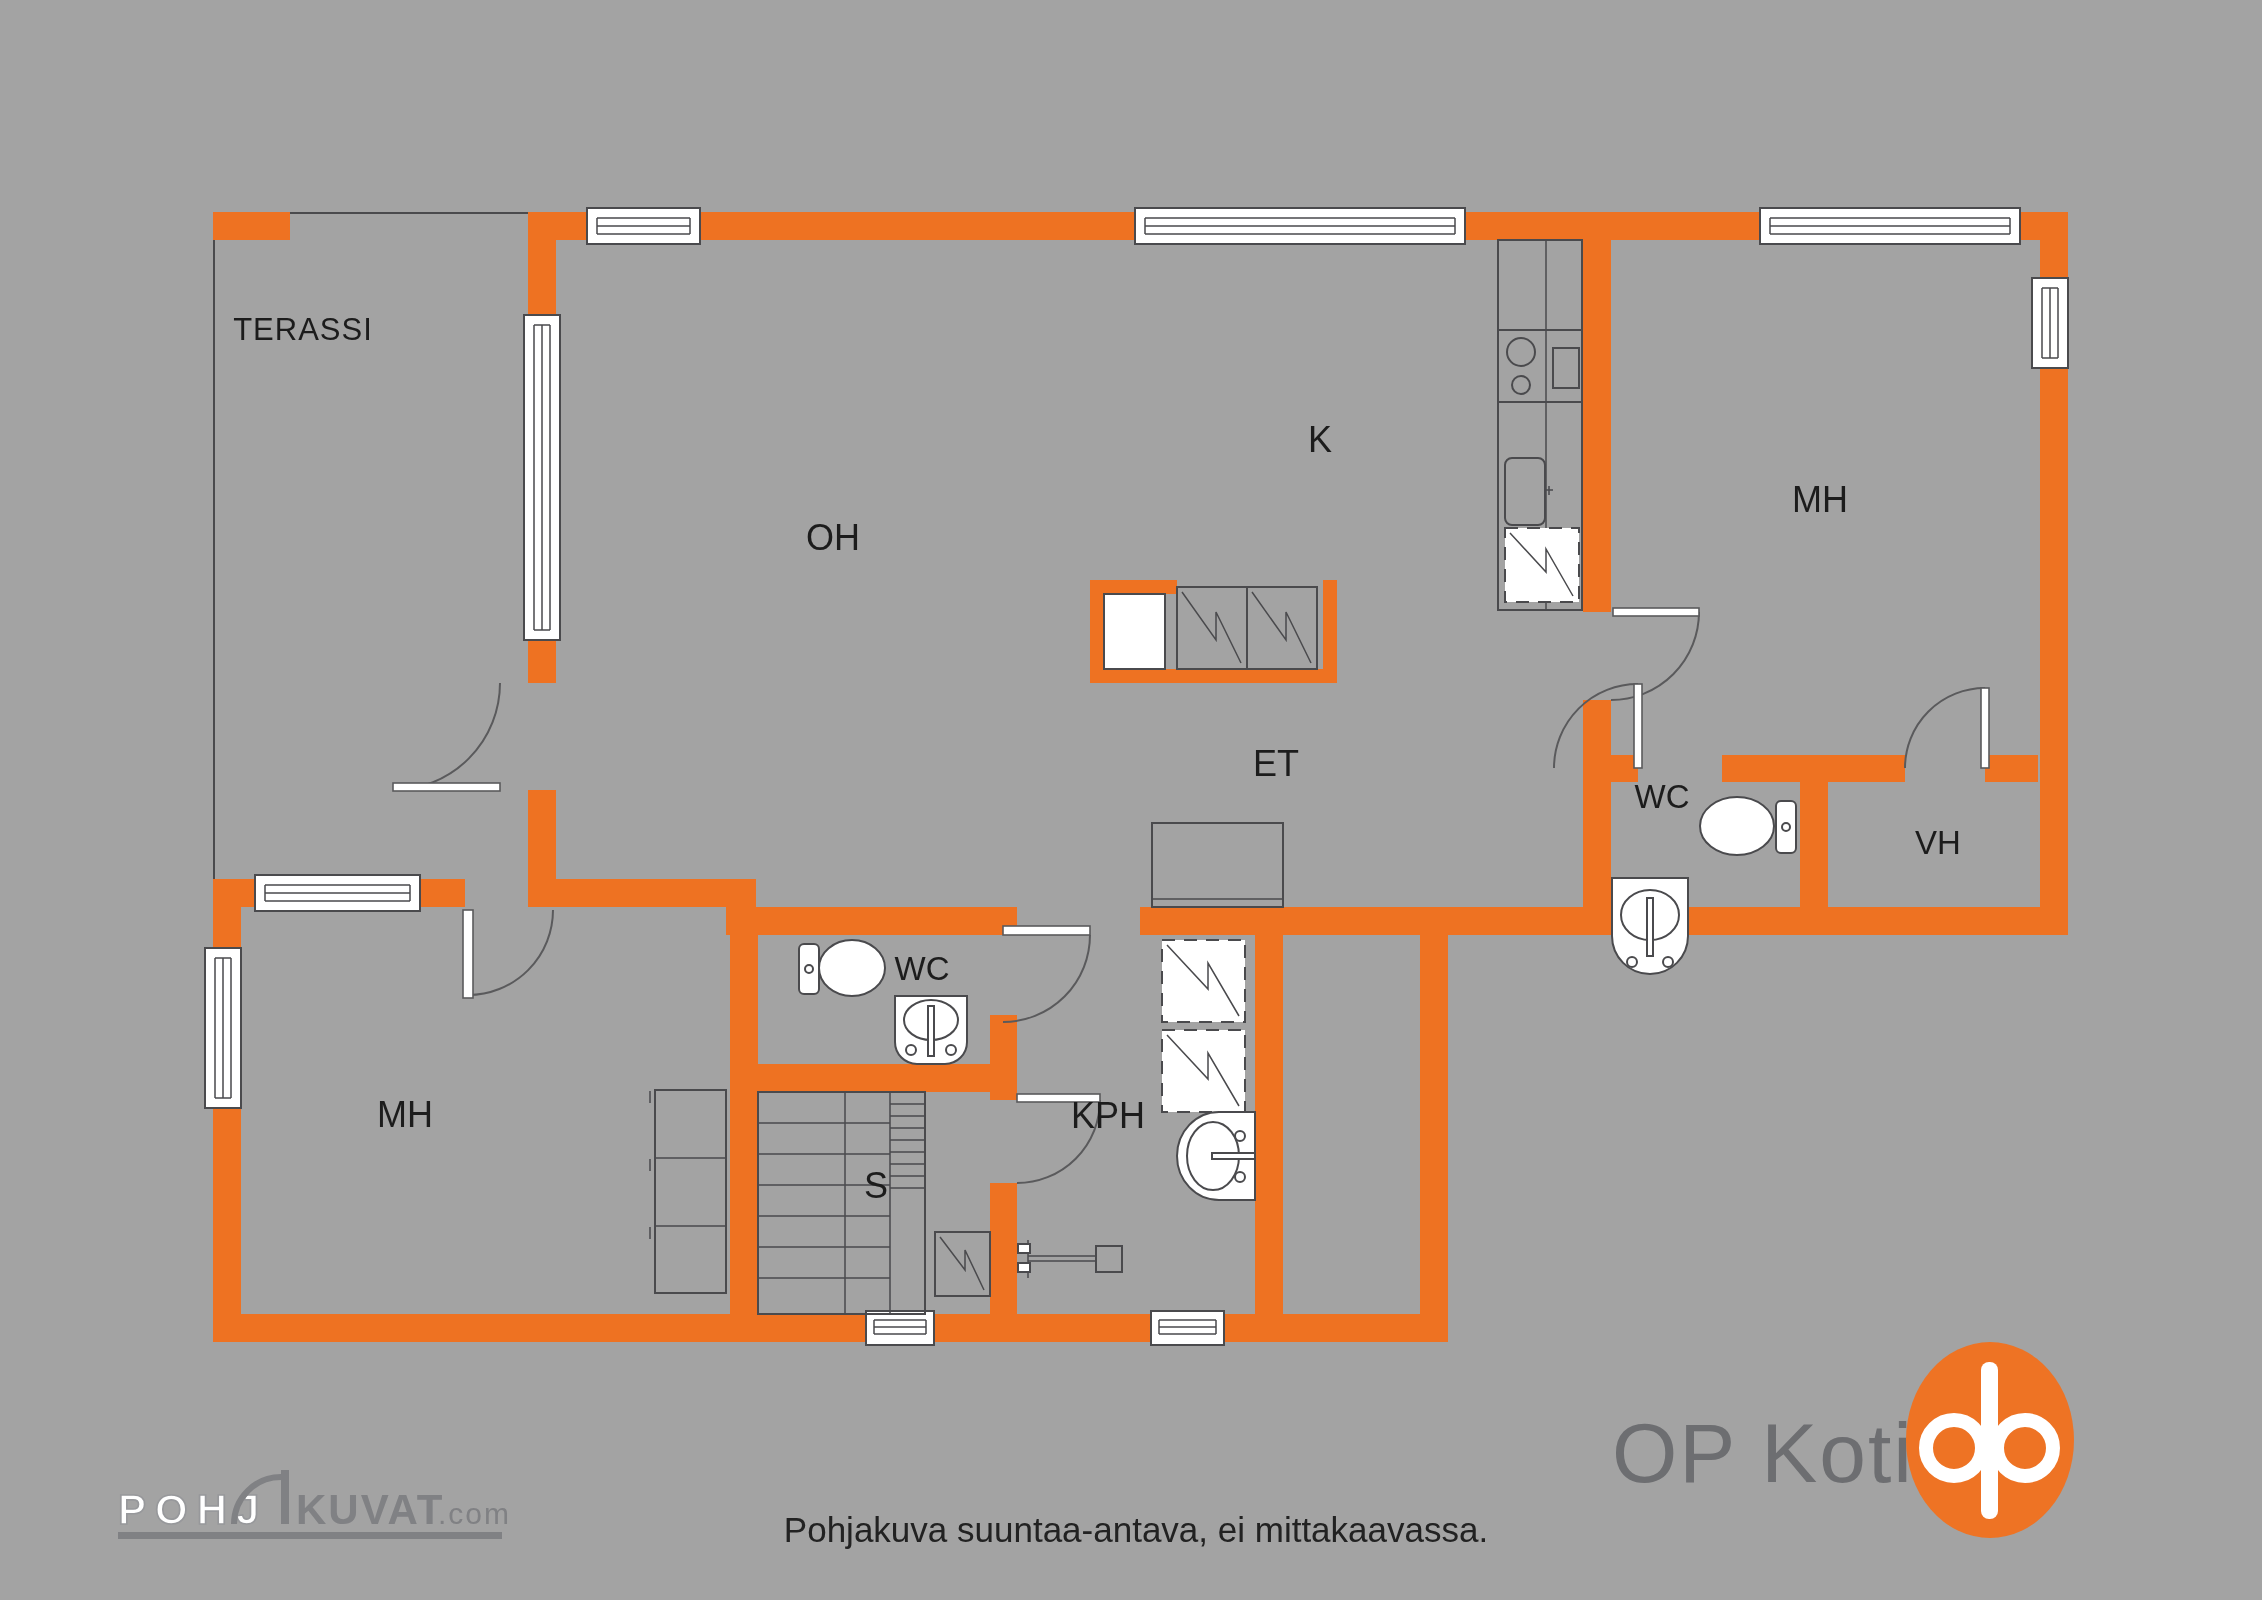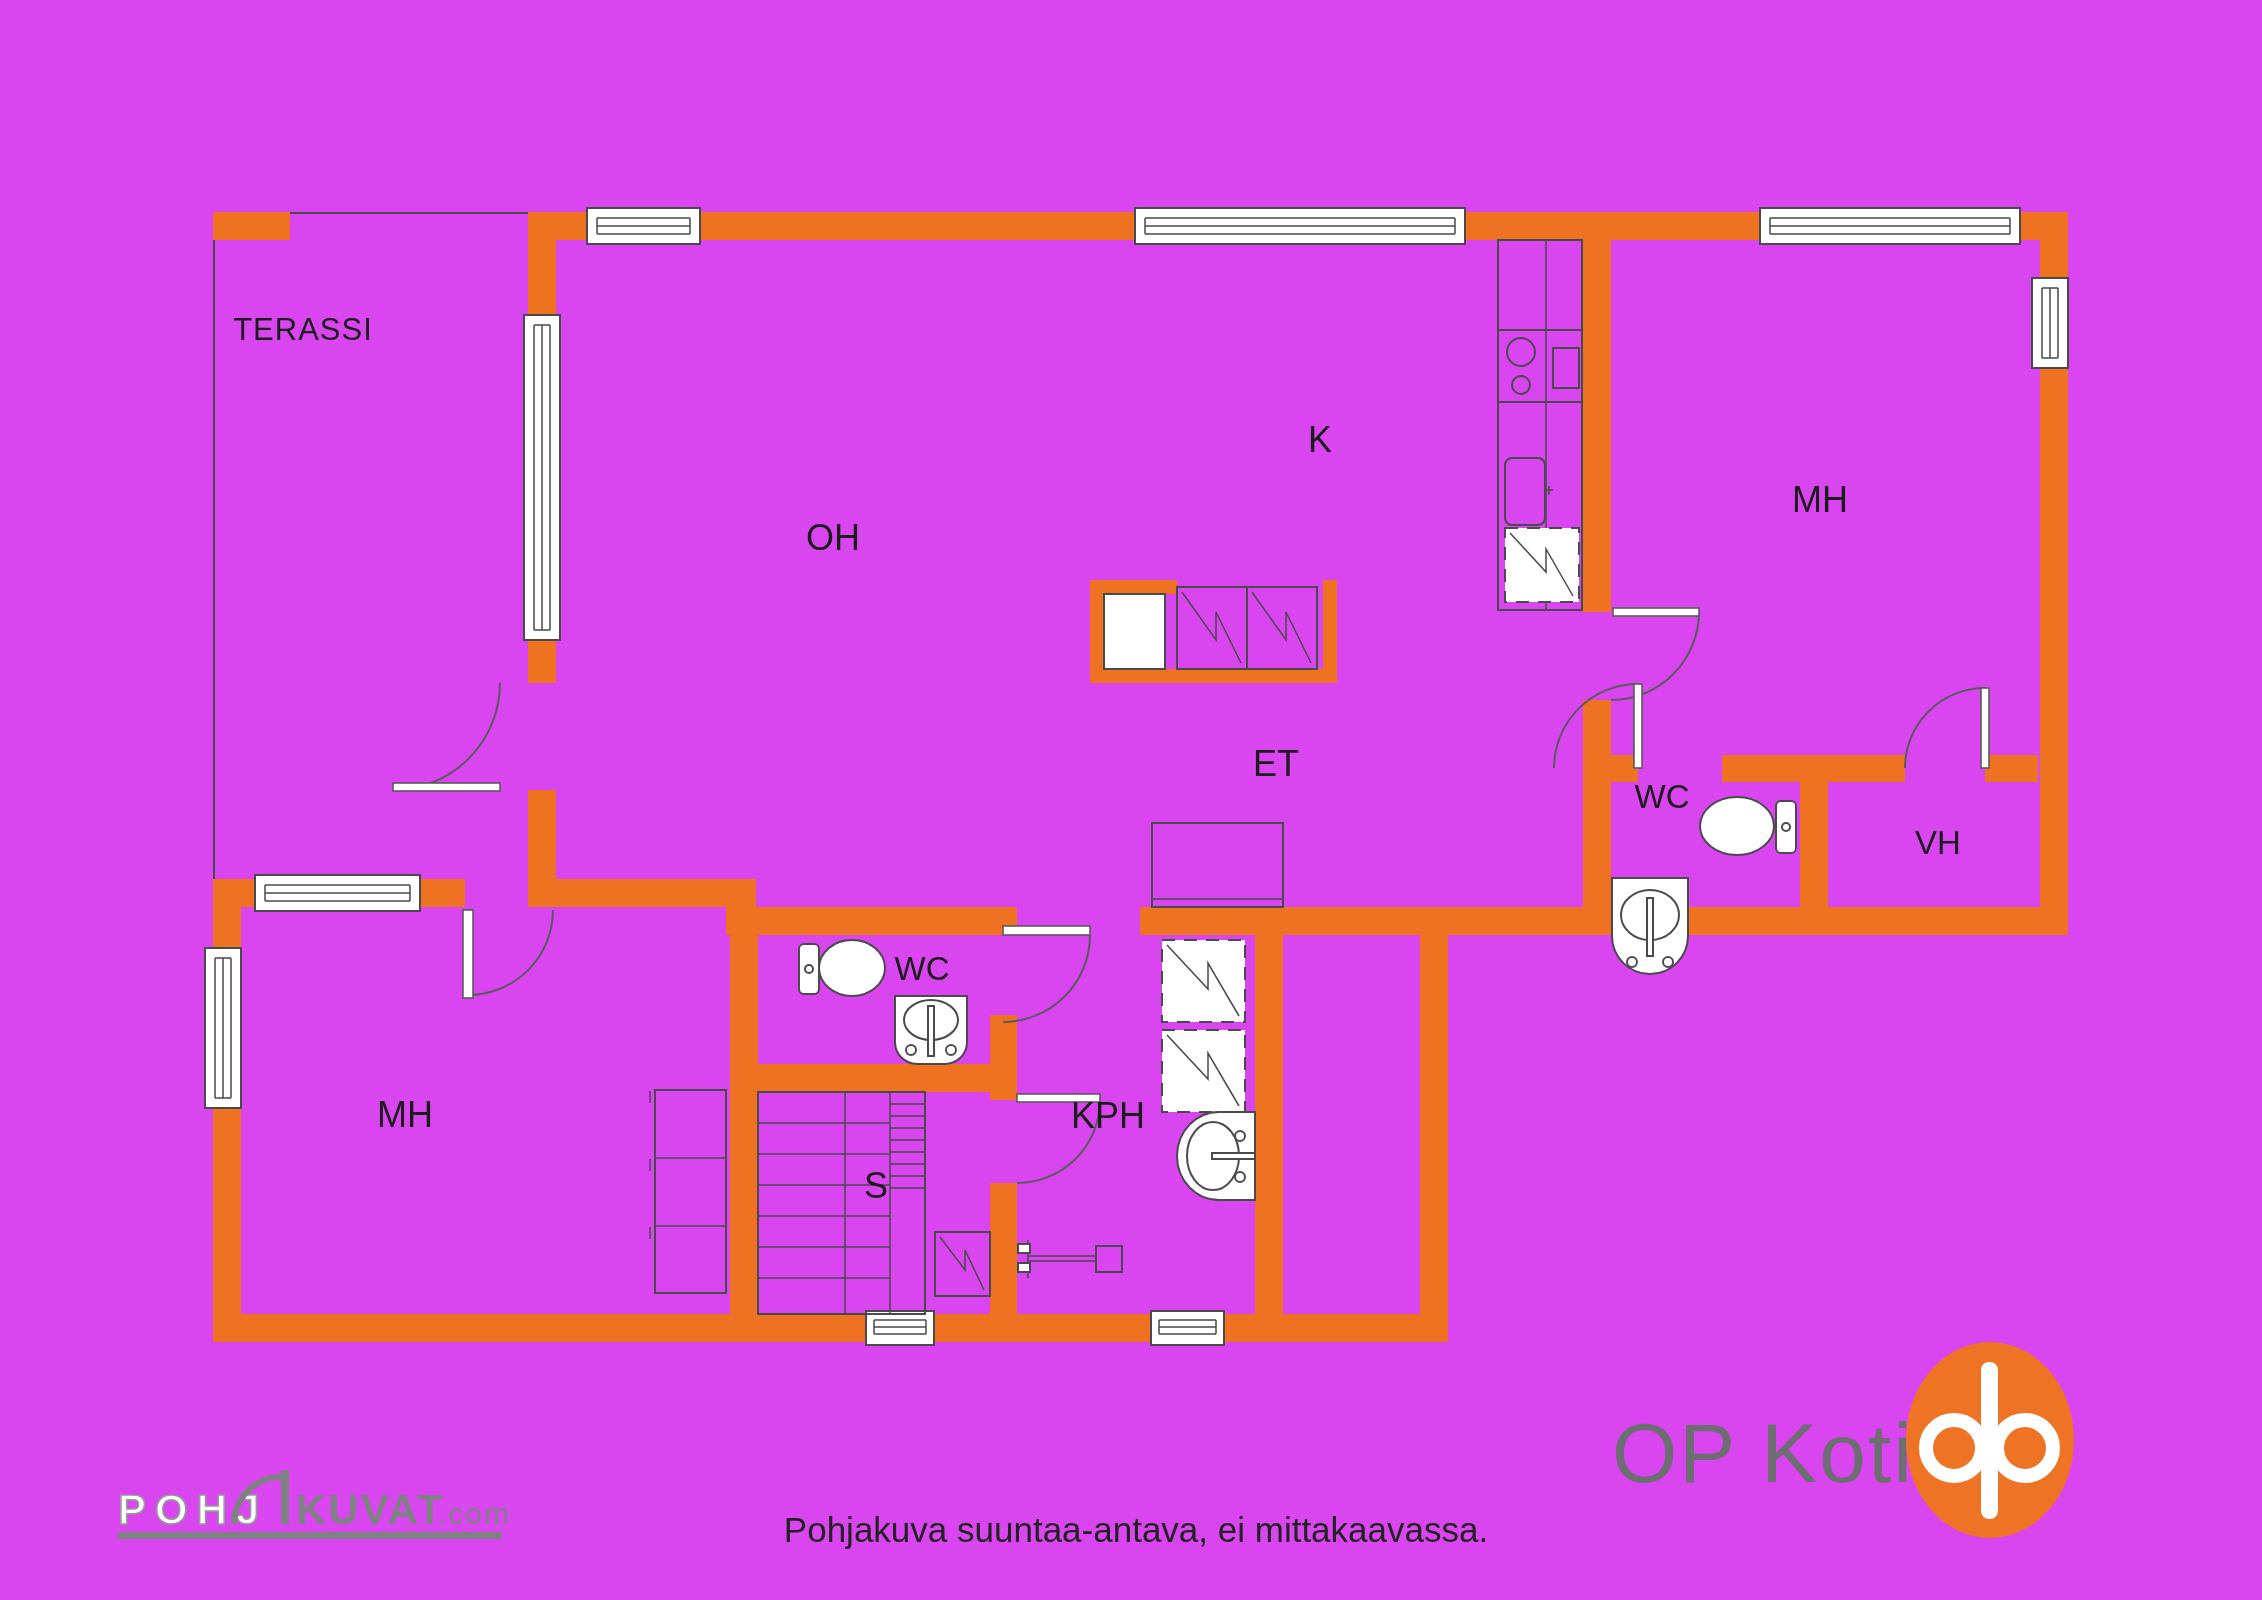--- a/index.html
+++ b/index.html
@@ -1,16 +1,16 @@
 <!DOCTYPE html>
 <html style="--c-wall: #EE7222; --c-line: #4A4A4D; --c-label: #1C1C1C; --c-logo_gray: #808184; --c-logo_gray_light: #97989B; --c-op_text_gray: #6D6E71; --c-op_orange: #EE7324;"><head>
 <meta charset="utf-8">
 <style>
   html,body{margin:0;padding:0;background:#fff;}
-  #canvas{position:relative;width:2262px;height:1600px;background:#d946ef;overflow:hidden;
+  #canvas{position:relative;width:2262px;height:1600px;background:#a3a3a3;overflow:hidden;
           font-family:"Liberation Sans",sans-serif;}
   svg{position:absolute;left:0;top:0;}
   .wall{fill:var(--c-wall,#EE7222);}
   .ln{stroke:var(--c-line,#4A4A4D);stroke-width:2;fill:none;}
   .ln-thin{stroke:var(--c-line,#4A4A4D);stroke-width:1.5;fill:none;}
   .fix{stroke:var(--c-line,#4A4A4D);stroke-width:2;fill:#fff;}
   .fixo{stroke:var(--c-line,#4A4A4D);stroke-width:2;fill:none;}
   .dash{stroke:var(--c-line,#4A4A4D);stroke-width:2;fill:#fff;stroke-dasharray:13 9;}
   .arc{stroke:#5a5a5c;stroke-width:2;fill:none;}
   .leaf{stroke:#5a5a5c;stroke-width:1.6;fill:#fff;}

